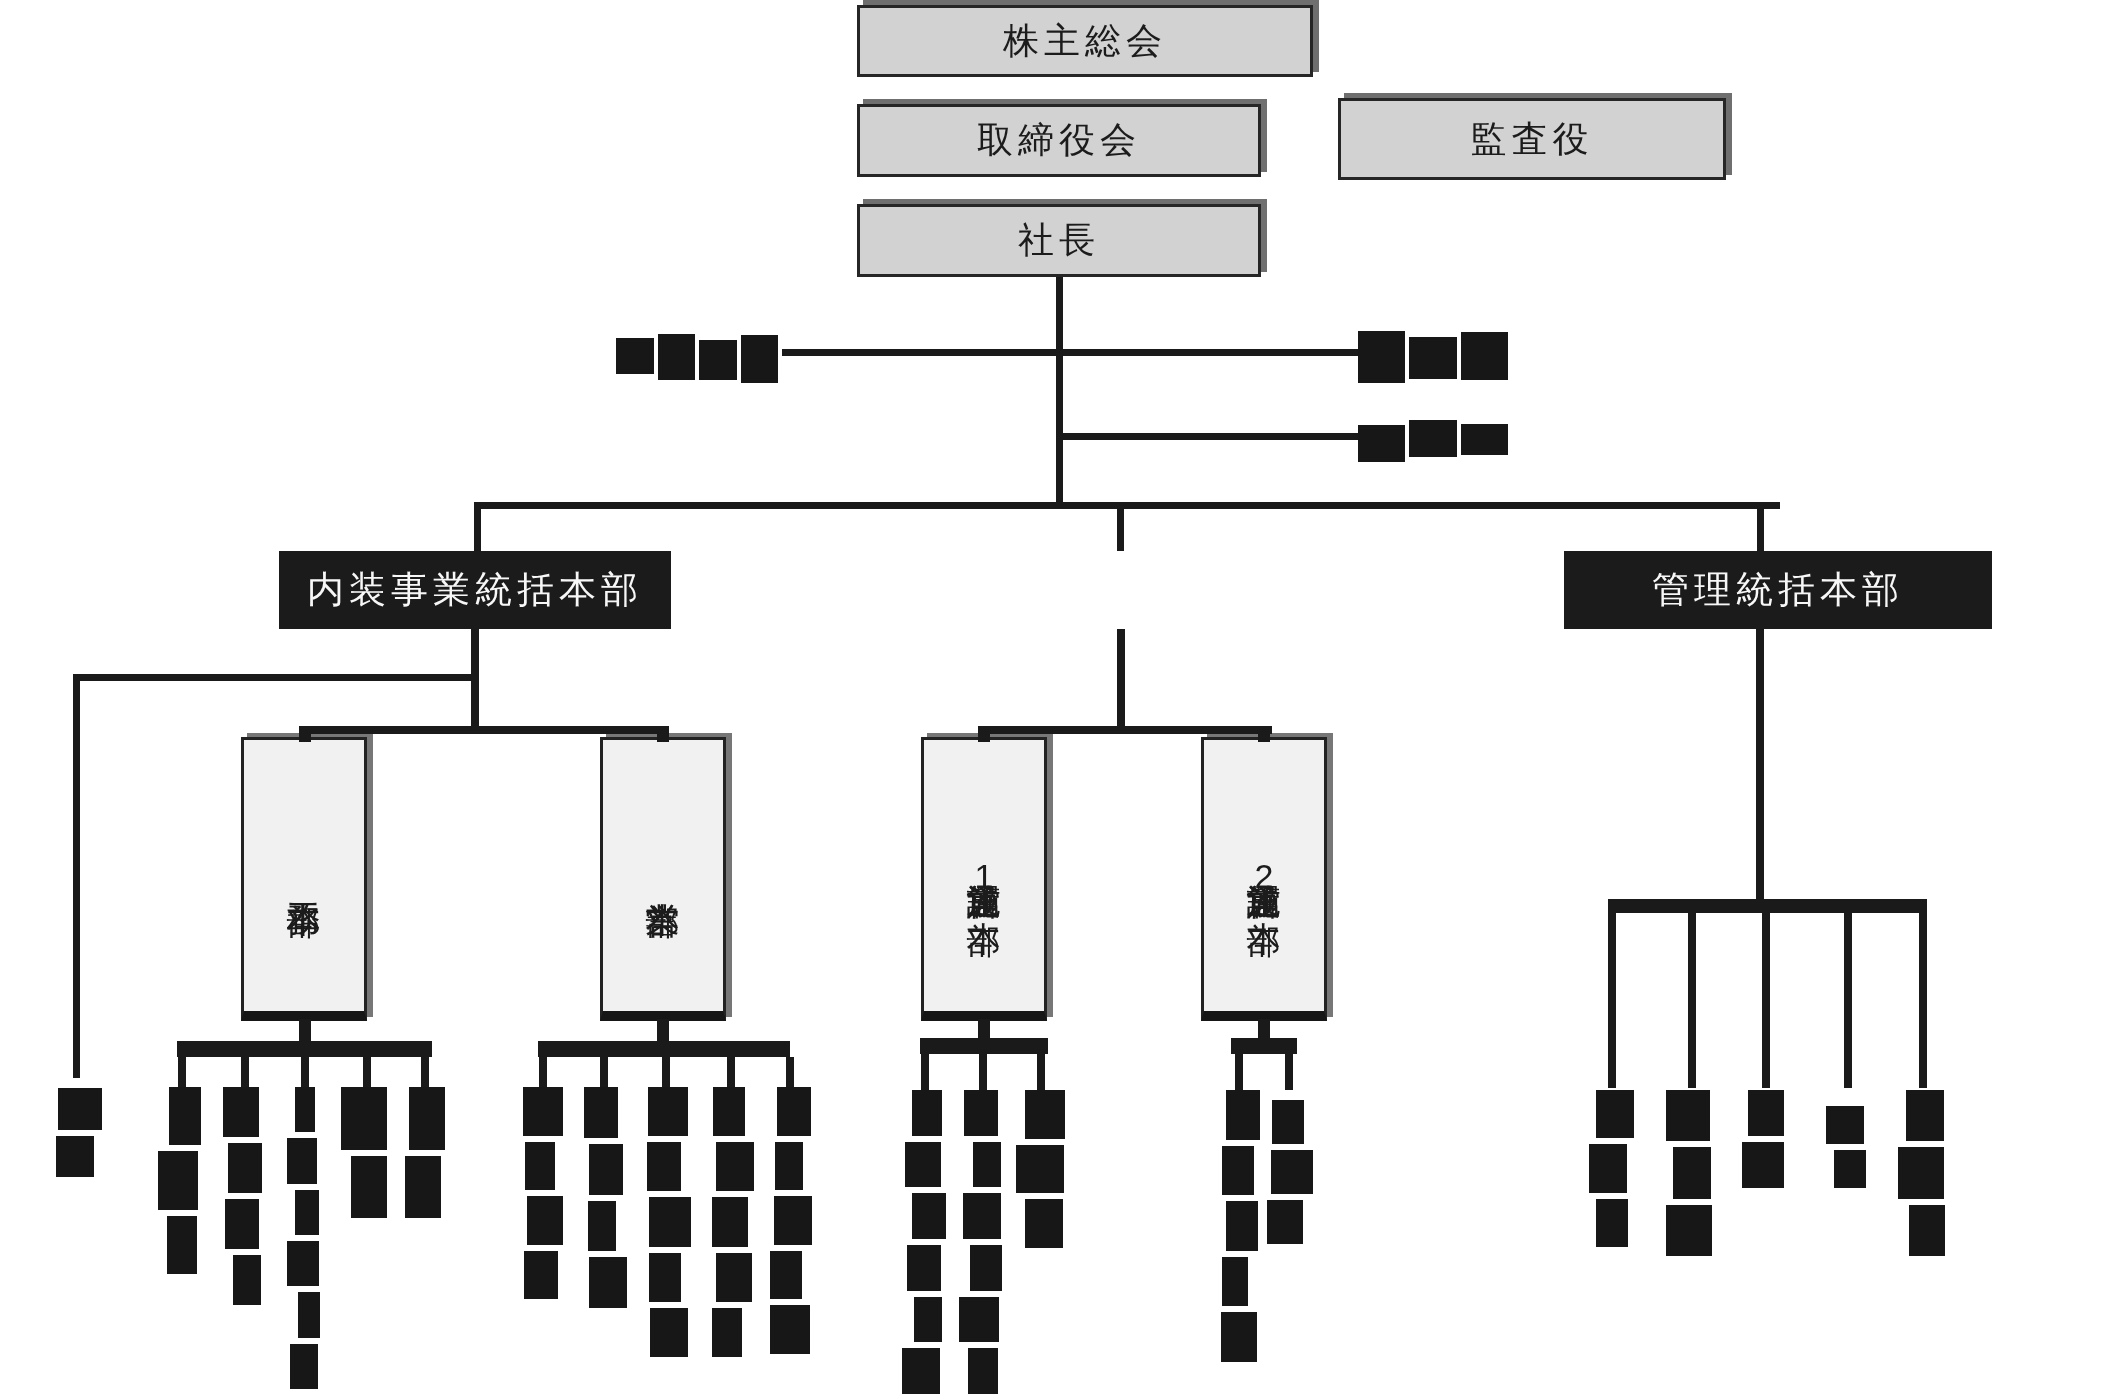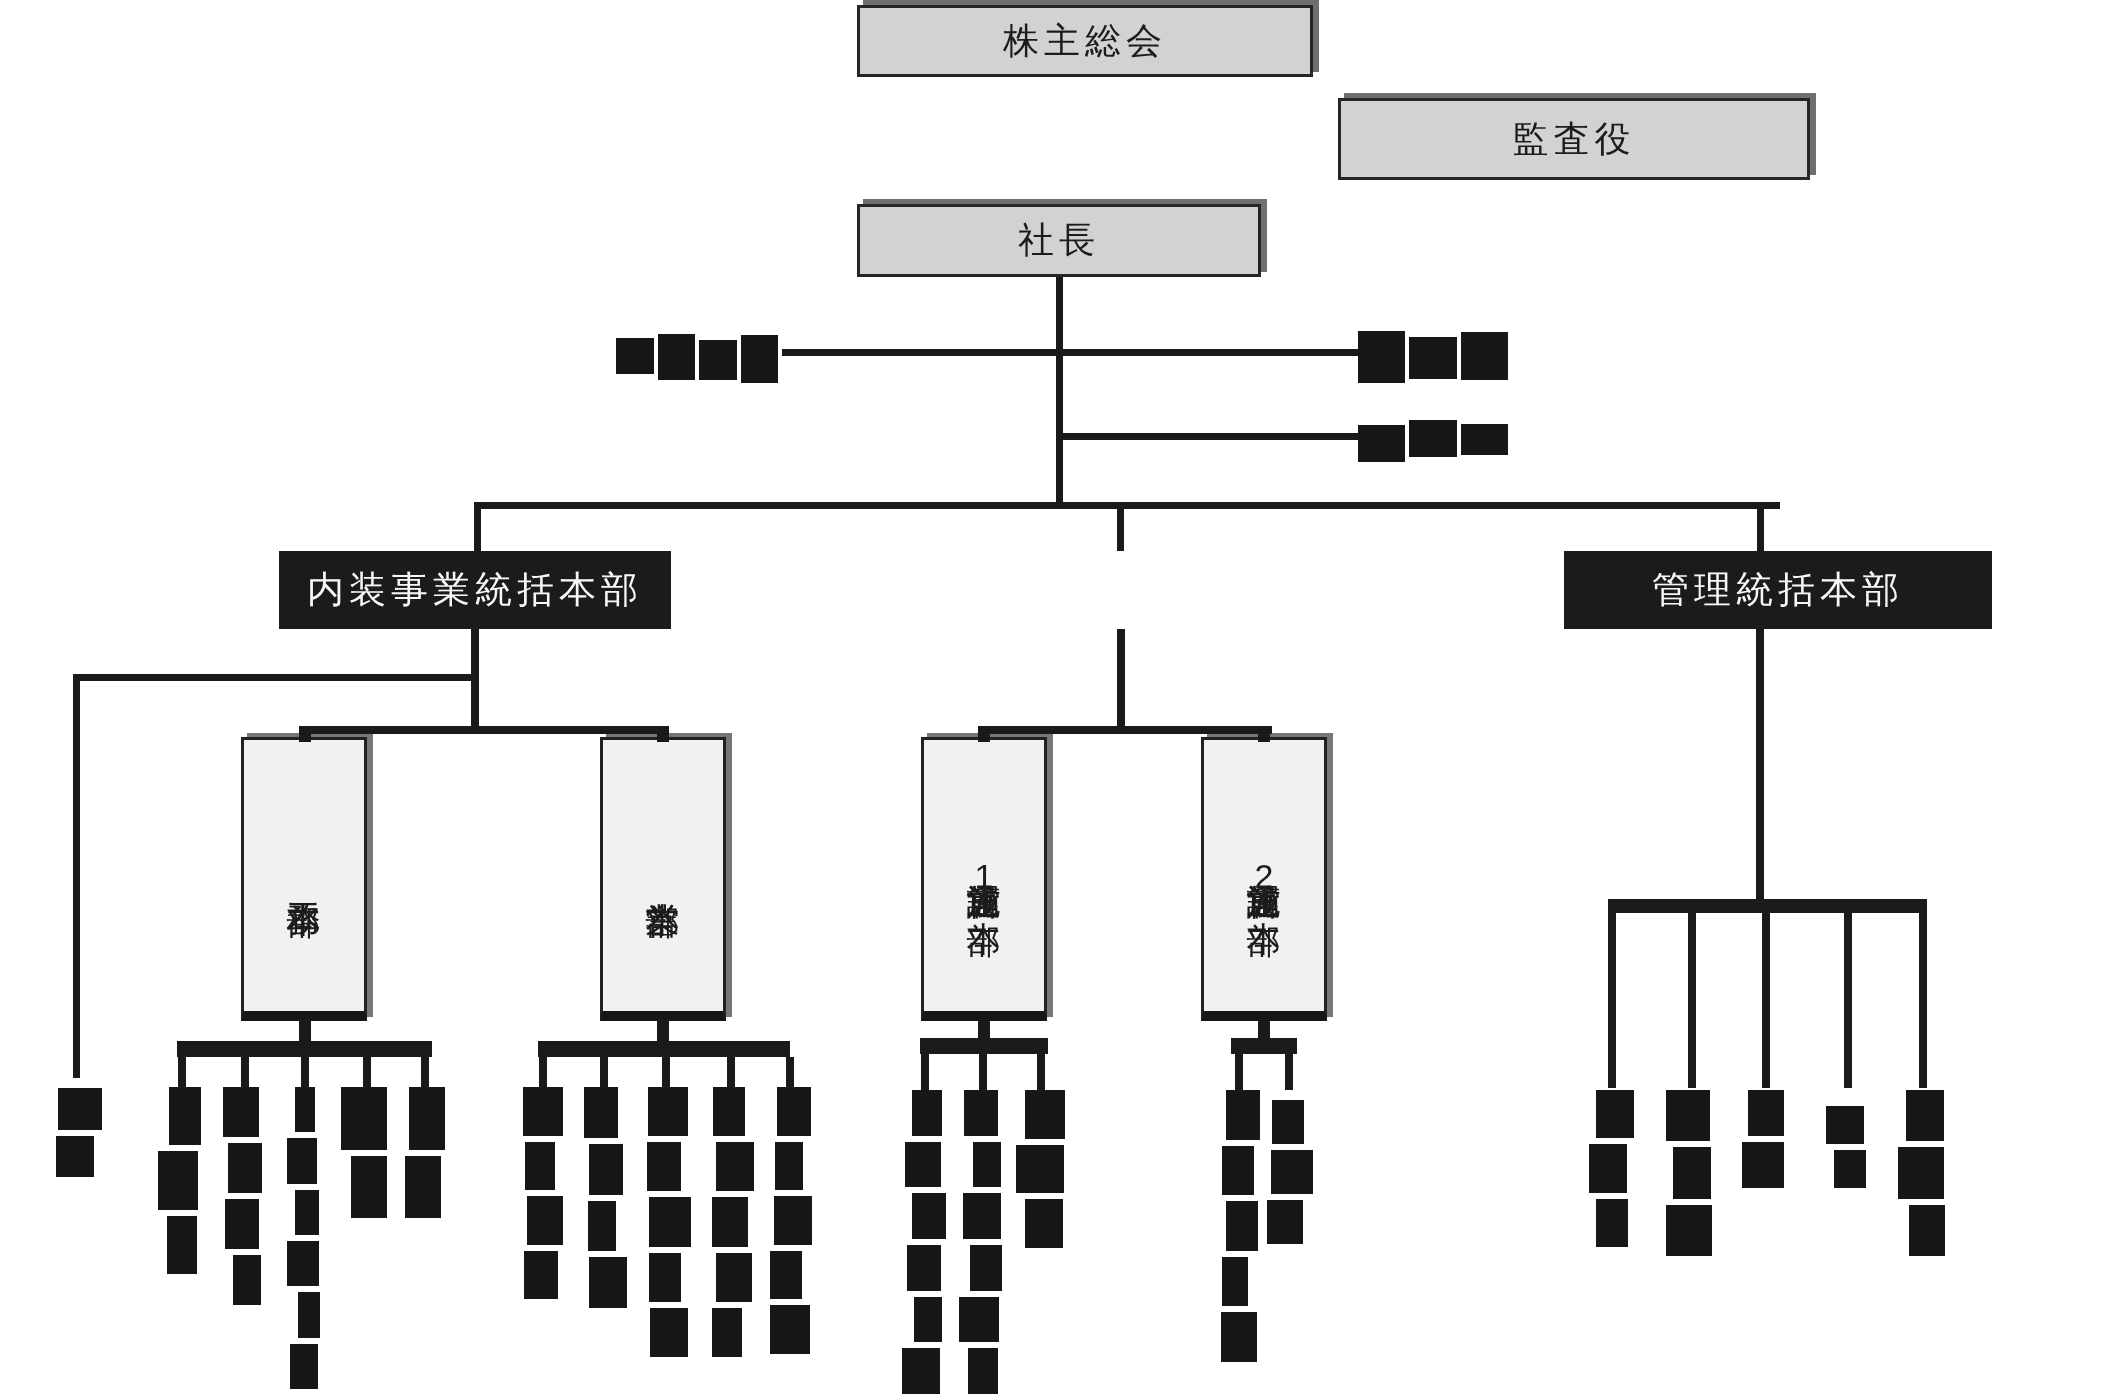--- a/index.html
+++ b/index.html
@@ -31,22 +31,23 @@
   .redacted{position:absolute;}
   .redacted .seg{position:absolute;background:#171717;}
 </style>
 </head>
 <body>
 
 <div id="stage">
 
   <div class="box" style="left:857px;top:5px;width:456px;height:72px">株主総会</div>
 
-
-  <div class="box" style="left:1338px;top:98px;width:472px;height:82px">監査役</div>
+  <div class="box" style="left:857px;top:104px;width:404px;height:73px">取締役会</div>
+
+  <div class="box" style="left:1338px;top:98px;width:388px;height:82px">監査役</div>
 
   <div class="box black" style="left:279px;top:551px;width:392px;height:78px">内装事業統括本部</div>
 
   <div class="box" style="left:857px;top:204px;width:404px;height:73px">社長</div>
 
 
   <div class="box black" style="left:1564px;top:551px;width:428px;height:78px">管理統括本部</div>
 
   <div class="box vbox" style="left:241px;top:737px;width:126px;height:284px">工務本部</div>
 

